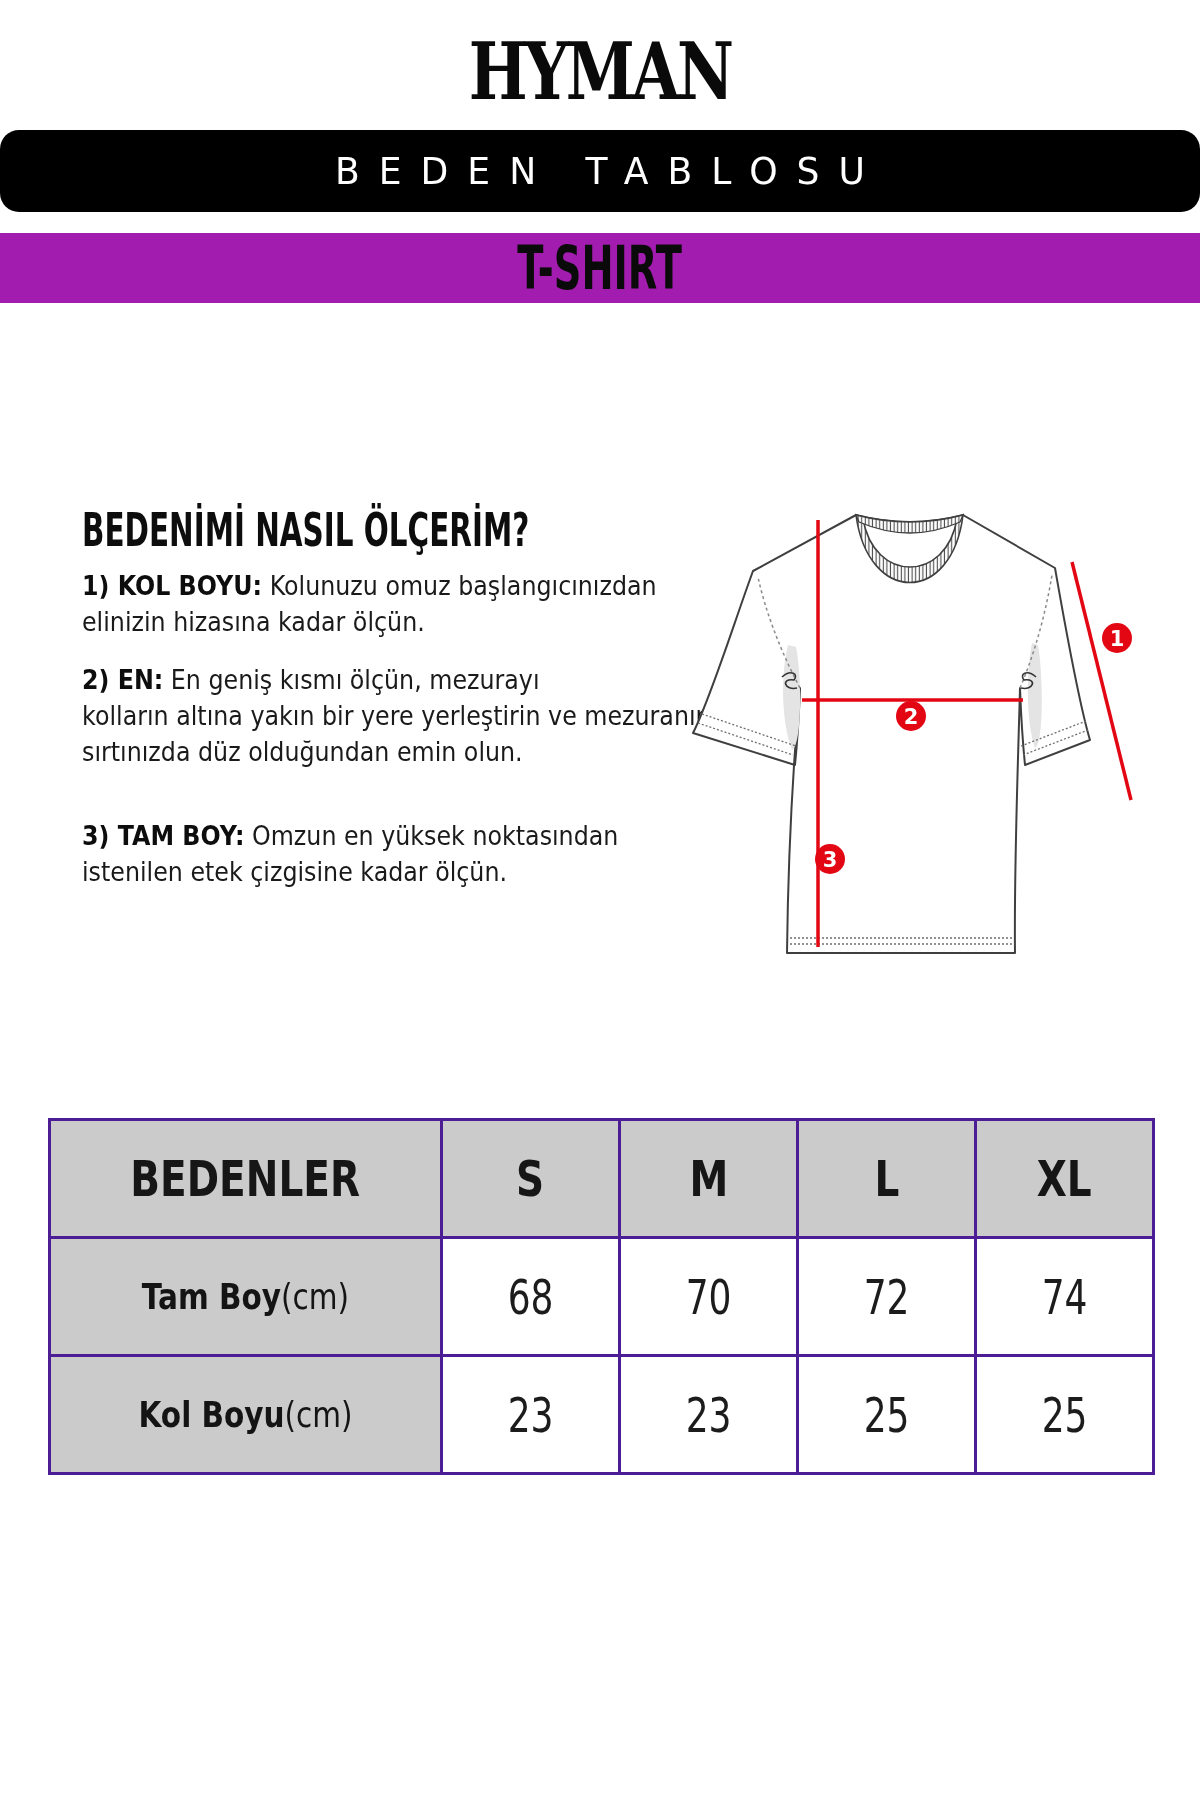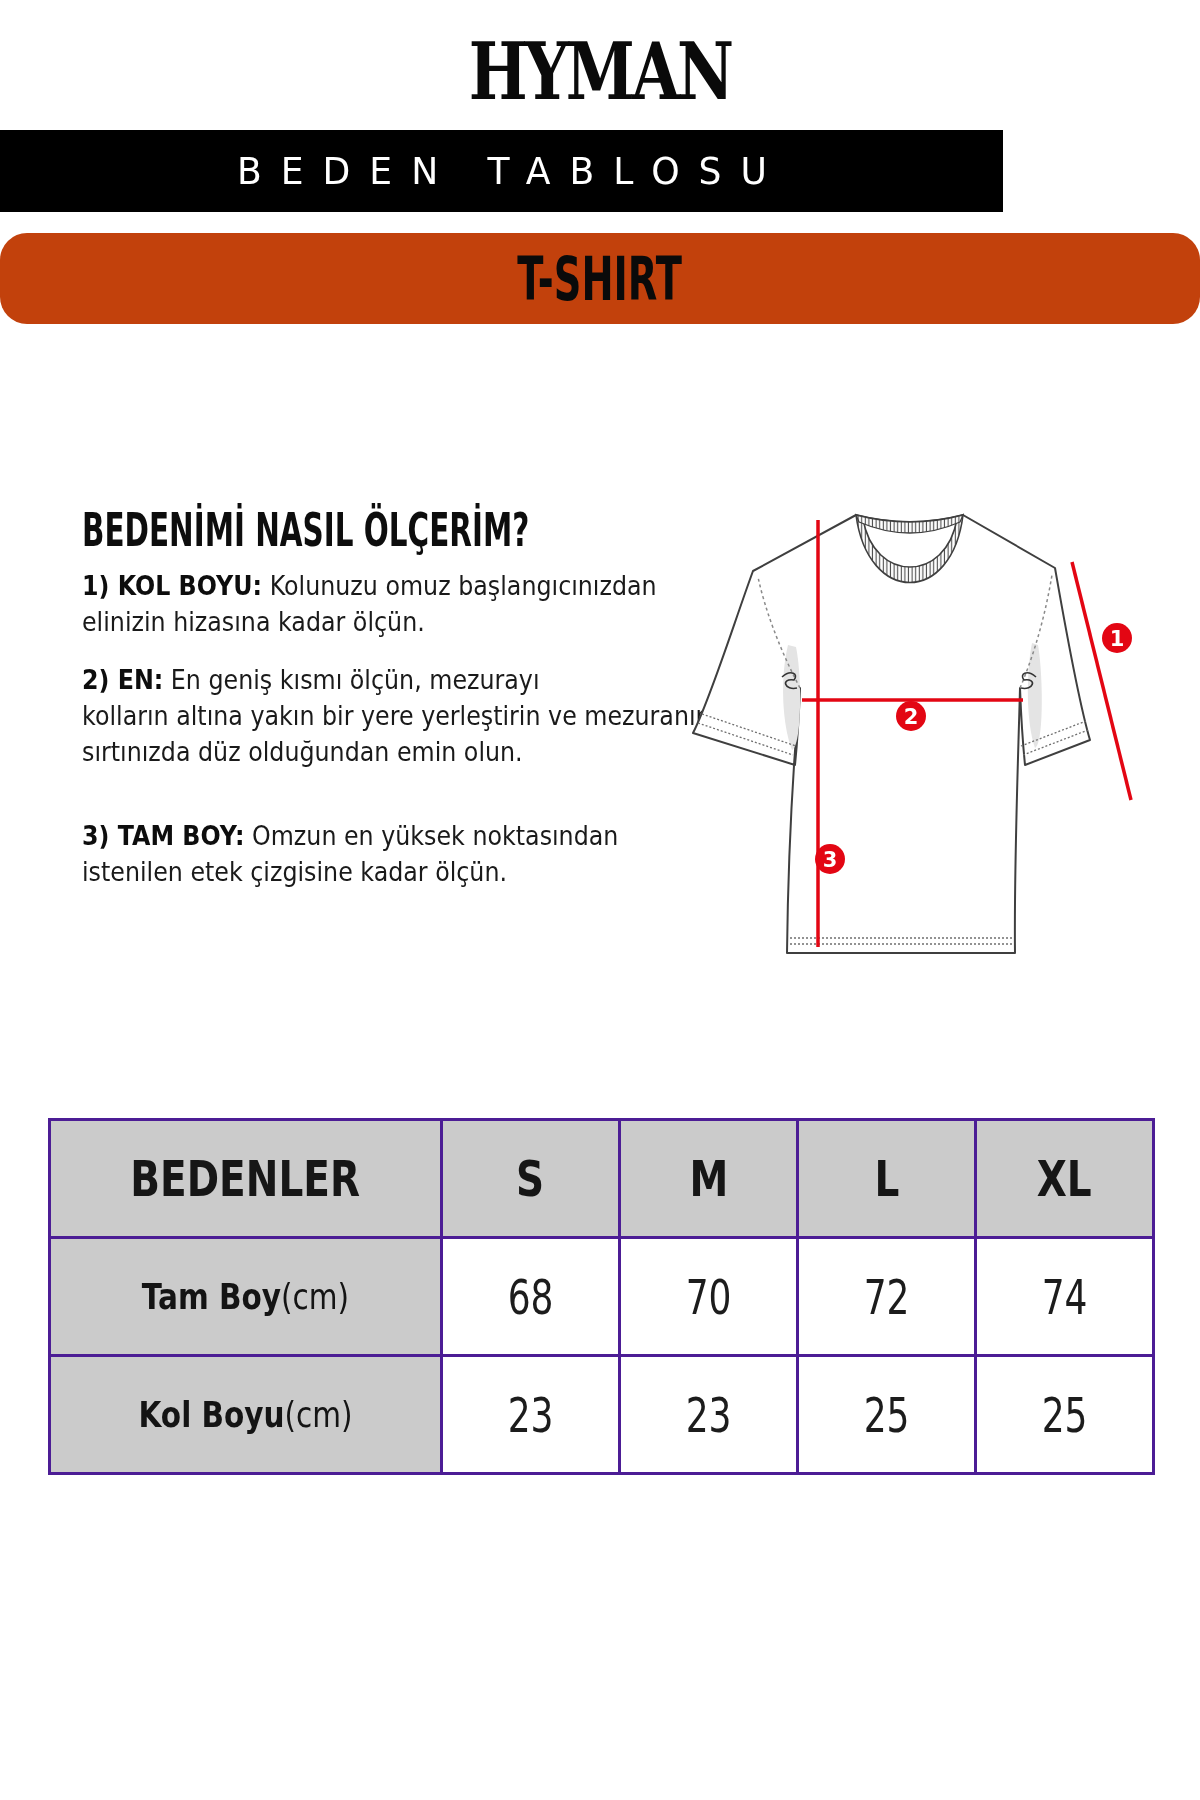--- a/index.html
+++ b/index.html
@@ -11,30 +11,30 @@
   
   .brand {
     position:absolute; top:26px; left:0; width:1200px; text-align:center;
   }
   .brand span {
     display:inline-block; font-family:"DejaVu Serif", "Liberation Serif", serif;
     font-weight:700; font-size:78px; letter-spacing:-4px; color:#0a0a0a;
     transform:scaleX(0.80); transform-origin:center; white-space:nowrap;
   }
   .band-black {
-    position:absolute; top:130px; left:0; width:1003px; height:82px; background:#000000;
-    display:flex; align-items:center; justify-content:center;
+    position:absolute; top:130px; left:0; width:1200px; height:82px; background:#000000;
+    display:flex; align-items:center; justify-content:center;border-radius:19px;
   }
   .band-black span {
     display:inline-block; color:#ffffff; font-size:38px; font-weight:400;
     letter-spacing:20px; padding-left:20px; transform:scaleX(0.95); white-space:nowrap;
   }
   .band-gray {
-    position:absolute; top:233px; left:0; width:1200px; height:91px; background:#c2410c;
-    display:flex; align-items:center; justify-content:center;border-radius:27px;
+    position:absolute; top:233px; left:0; width:1200px; height:70px; background:#a21caf;
+    display:flex; align-items:center; justify-content:center;
   }
   .band-gray span {
     display:inline-block; color:#0a0a0a; font-size:60px; font-weight:700;
     transform:scaleX(0.64); white-space:nowrap;
   }
   
   .instructions { position:absolute; left:82px; top:504px; width:600px; }
   .instructions h2 {
     margin:0 0 12px 0; font-size:46px; line-height:52px; font-weight:700;
     transform:scaleX(0.64); transform-origin:left center; white-space:nowrap; color:#0d0d0d;

